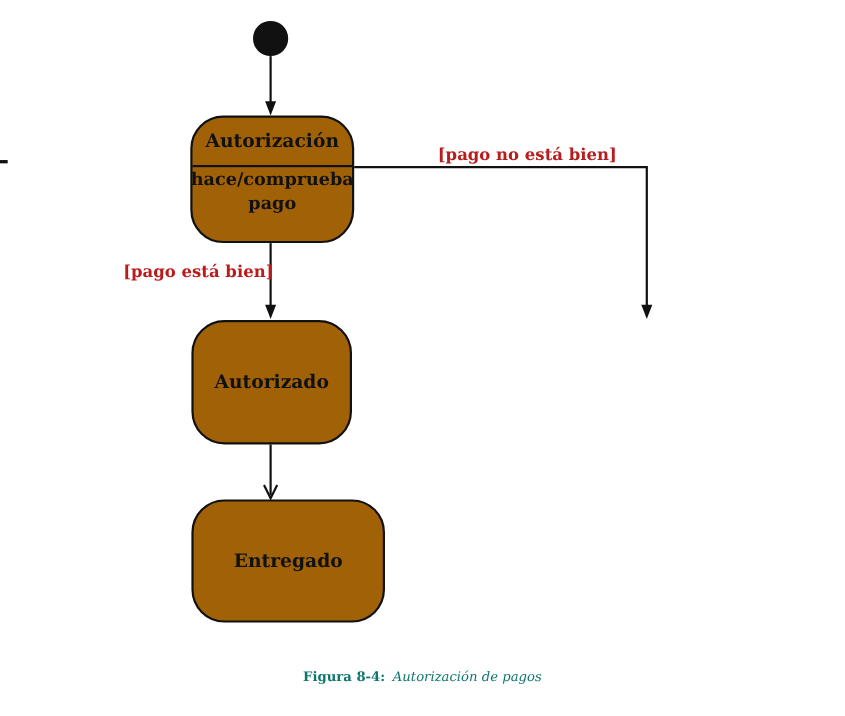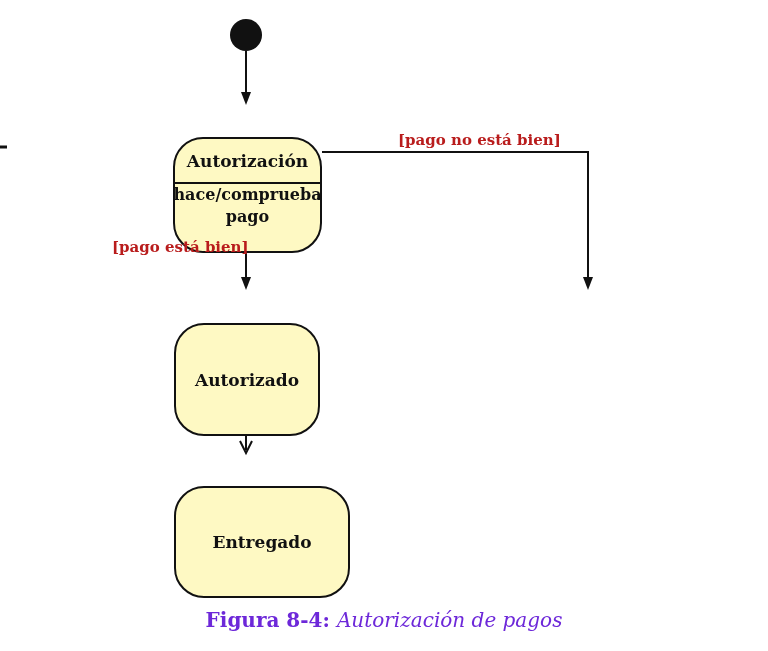--- a/index.html
+++ b/index.html
@@ -19,27 +19,26 @@
     position: absolute;
     left: 0;
     top: 0;
     width: 768px;
     height: 651px;
   }
   .state {
     position: absolute;
     border: 2px solid #111111;
     border-radius: 30px;
-    background: #fef9c3;
+    background: #a16207;
     box-sizing: border-box;
     display: flex;
     align-items: center;
     justify-content: center;
     color: #111111;
-    margin-top: 32px;
   }
   .state-label {
     font-weight: bold;
     font-size: 17px;
     text-align: left;
   }
   .state.composite {
     flex-direction: column;
     align-items: stretch;
     justify-content: flex-start;
@@ -70,22 +69,22 @@
     font-size: 15px;
     color: #b91c1c;
     white-space: nowrap;
   }
   .caption {
     position: absolute;
     left: 0;
     top: 608px;
     width: 768px;
     text-align: center;
-    font-size: 20px;
-    color: #6d28d9;
+    font-size: 12px;
+    color: #0f766e;
   }
   .caption .cap-label {
     font-weight: bold;
   }
   .caption .cap-title {
     font-style: italic;
     margin-left: 7px;
   }
 </style>
 </head>

